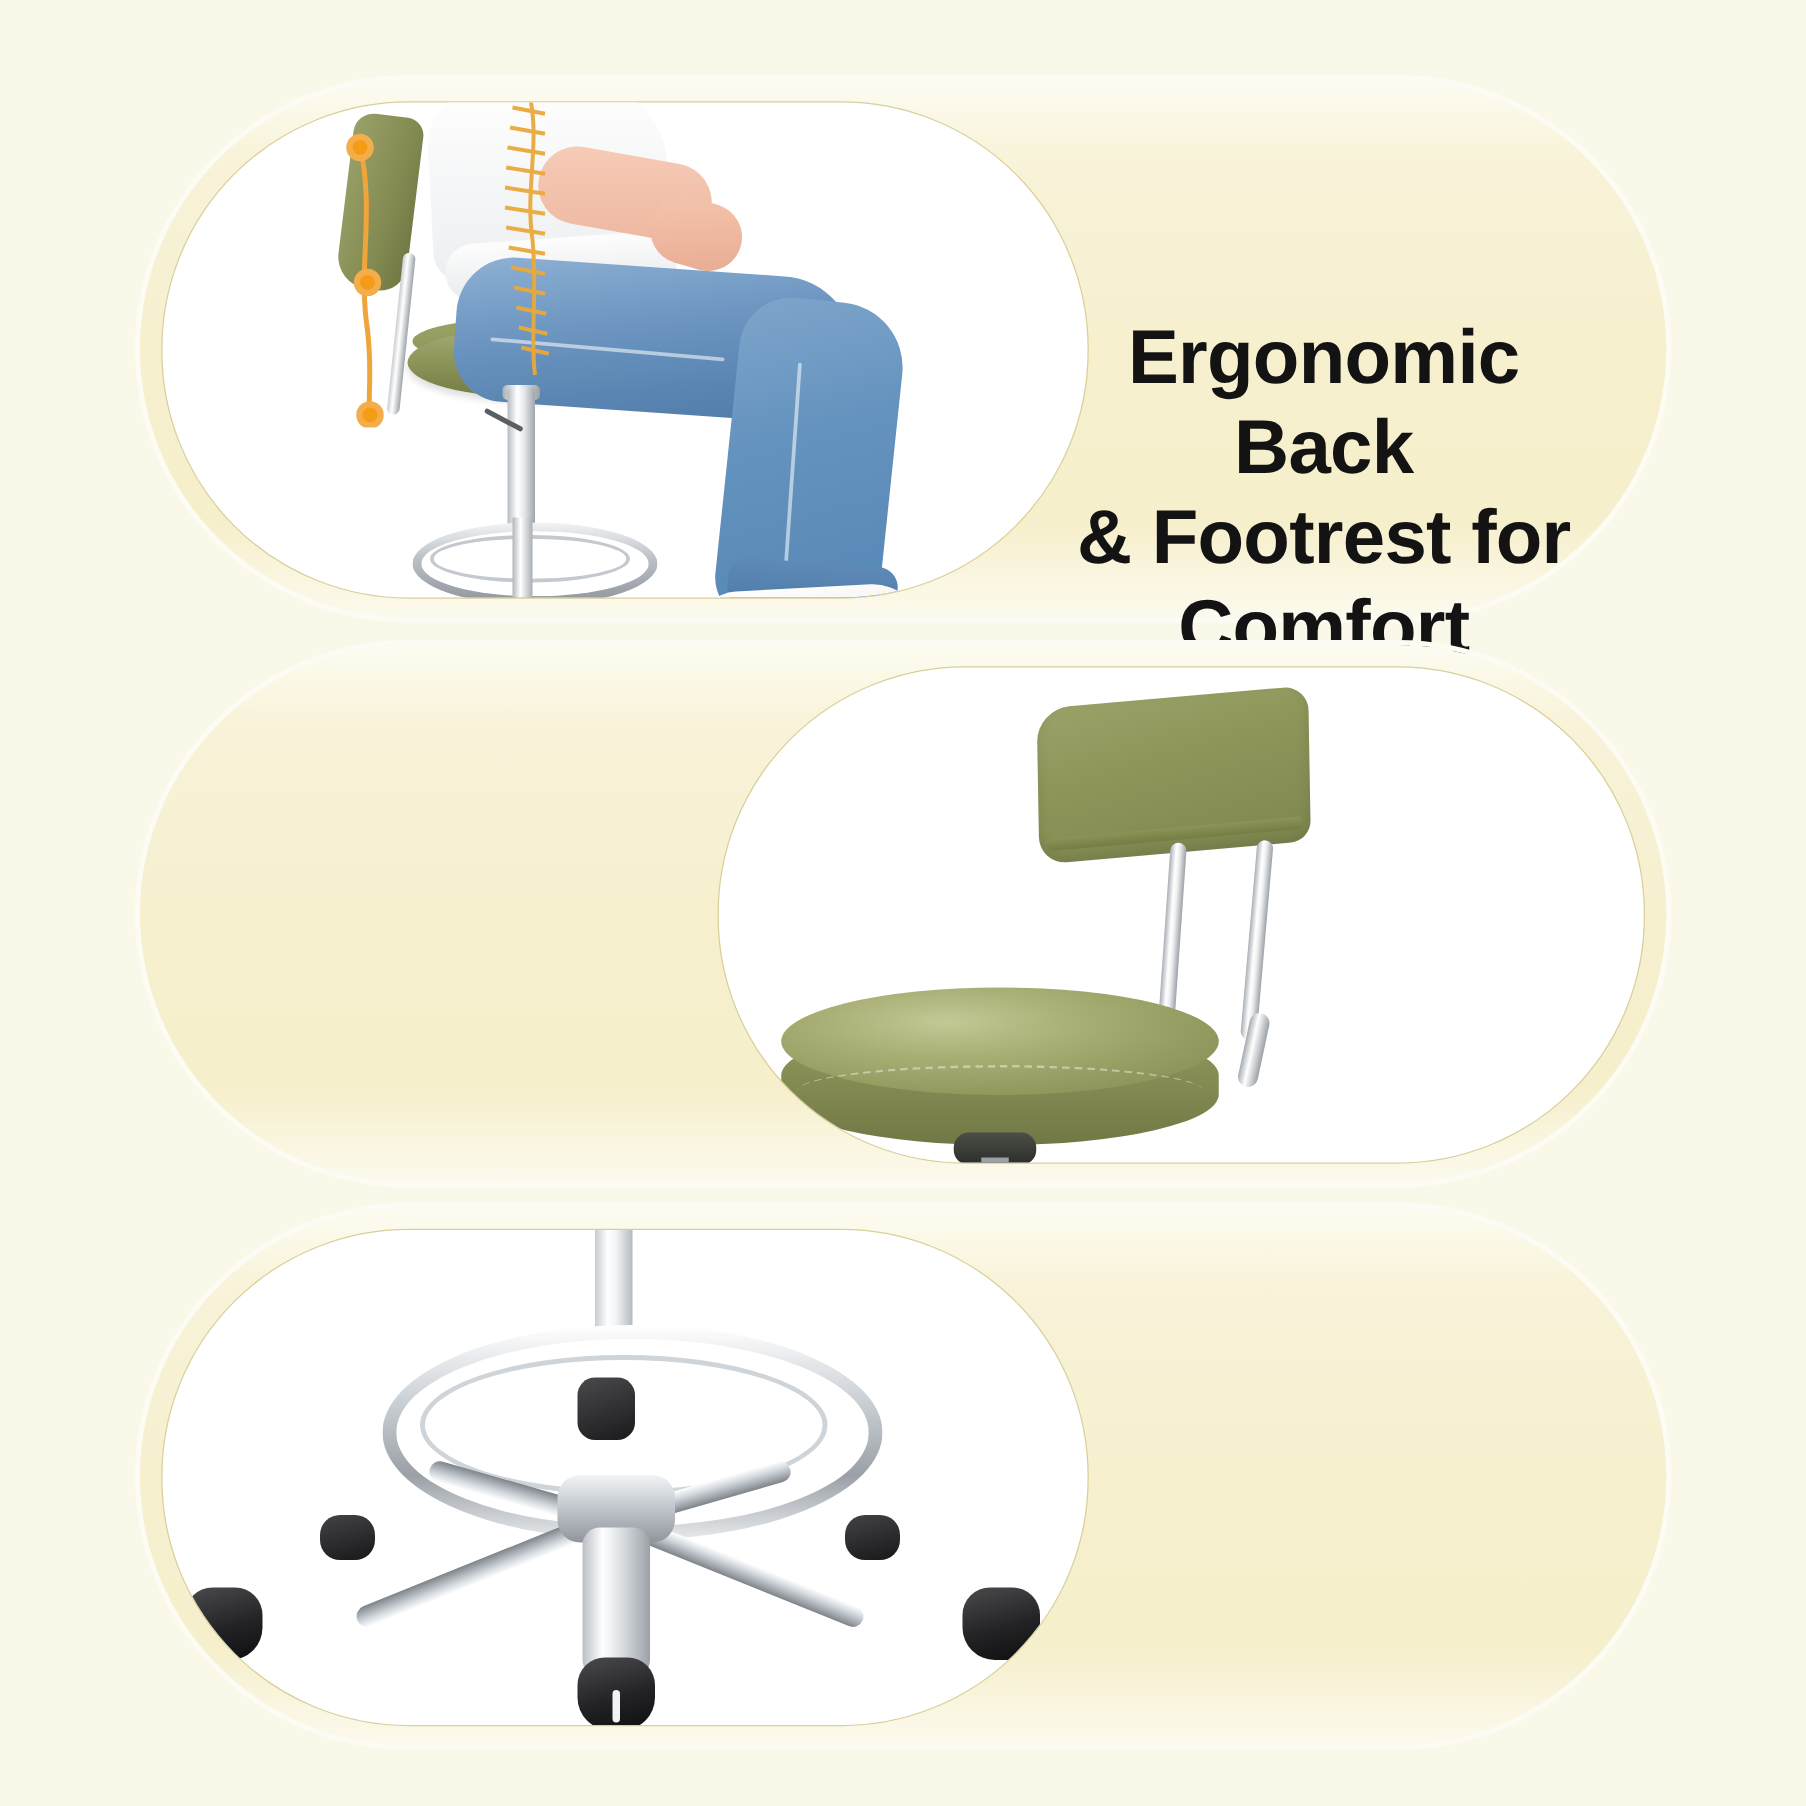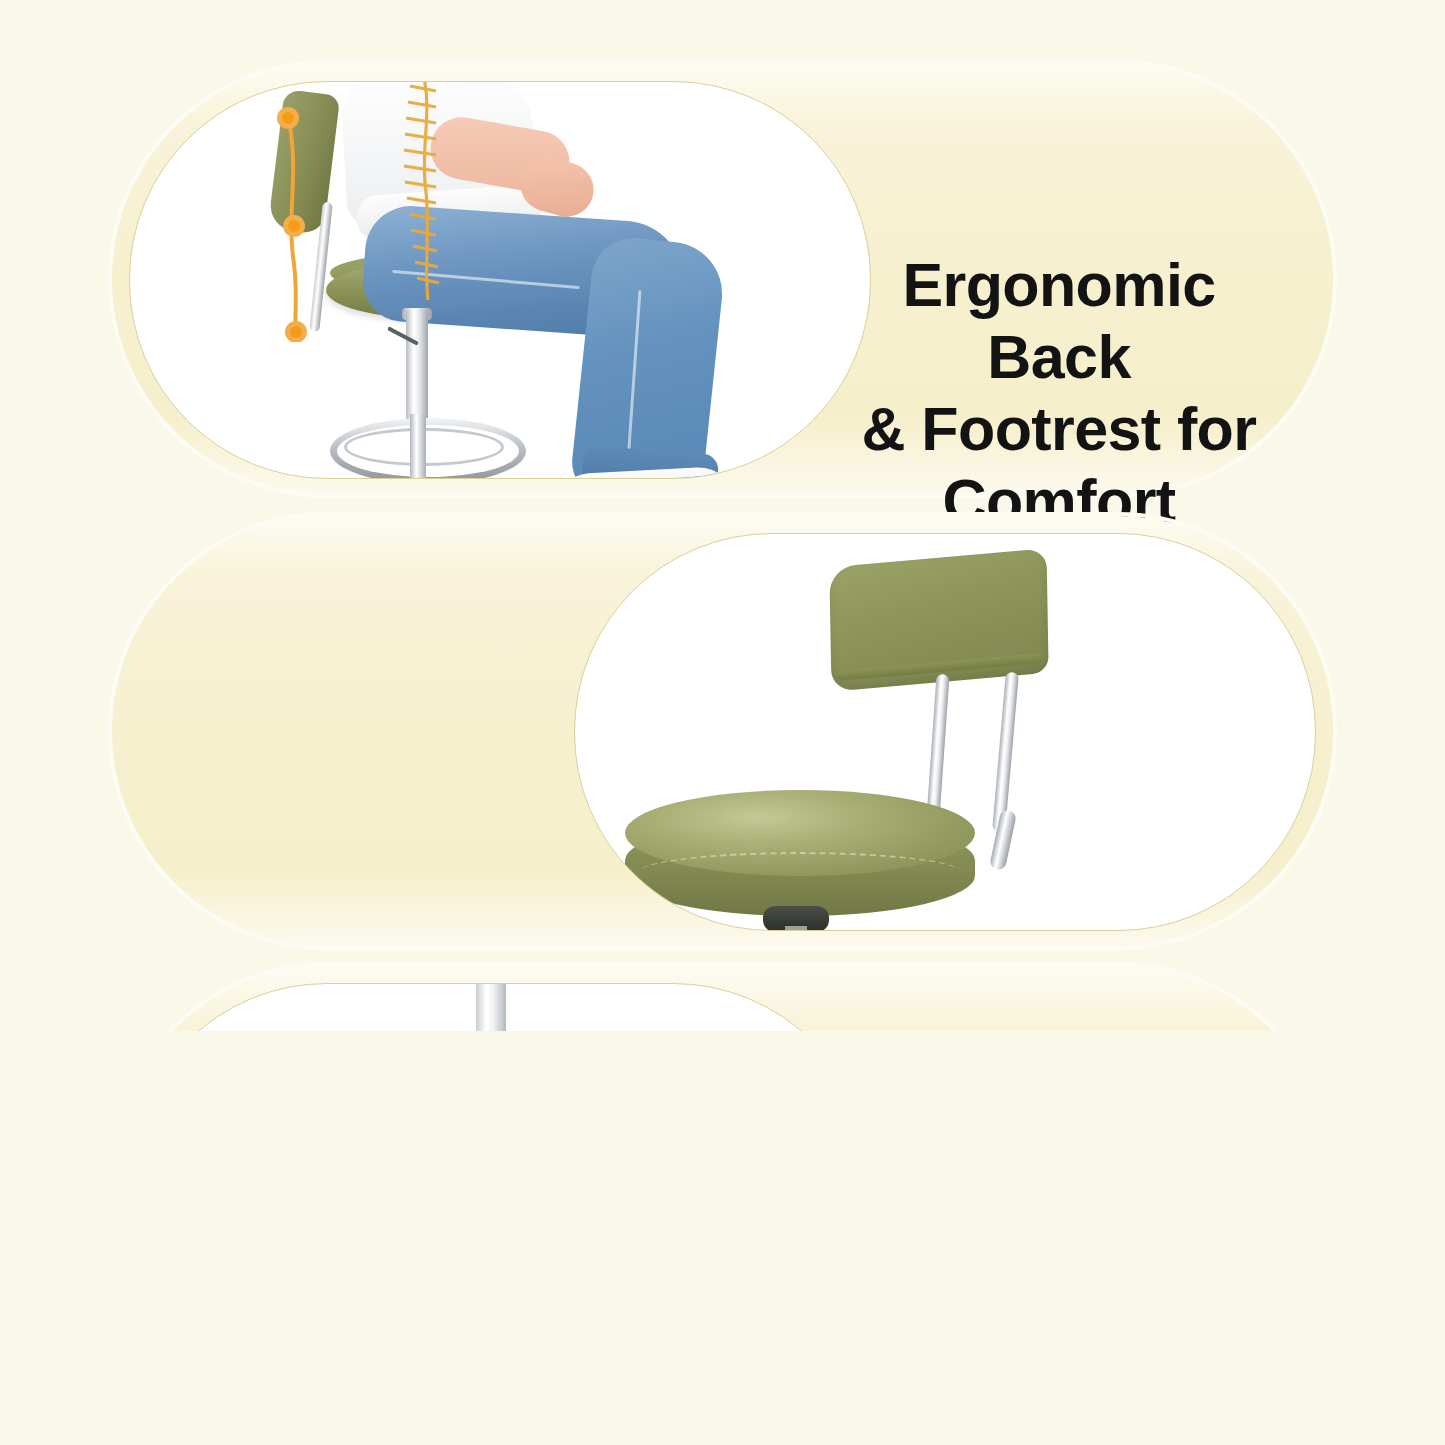--- a/index.html
+++ b/index.html
@@ -3,21 +3,21 @@
 <meta charset="utf-8">
 <style>
   html, body {
     margin: 0;
     padding: 0;
     background: #faf8e8;
   }
   #page {
     position: relative;
     width: 1445px;
-    height: 1031px;
+    height: 1445px;
     background: #faf8e8;
     overflow: hidden;
     font-family: "Liberation Sans", "DejaVu Sans", sans-serif;
   }
 
   
   .panel {
     position: absolute;
     left: 112px;
     width: 1221px;

